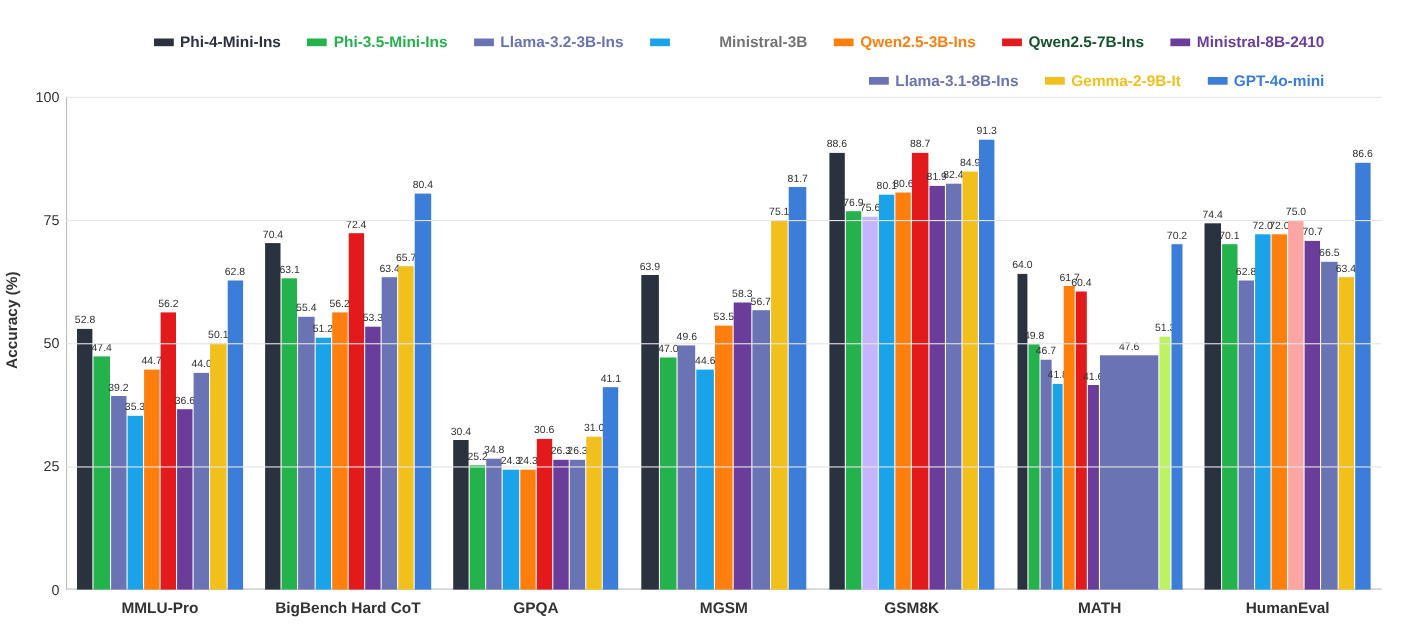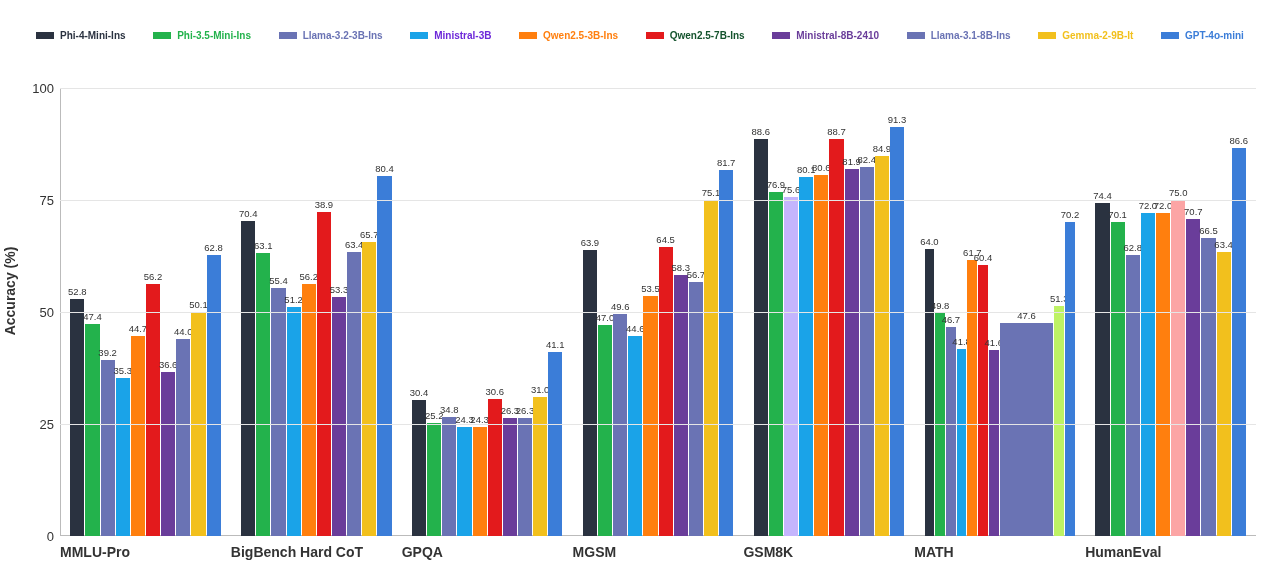--- a/index.html
+++ b/index.html
@@ -16,27 +16,27 @@
     width: 1280px;
     height: 582px;
   }
   .legend {
     position: absolute;
     top: 28px;
     left: 0;
     right: 0;
     display: flex;
     flex-wrap: wrap;
-    justify-content: space-between;
+    justify-content: flex-end;
     gap: 14px 24px;
-    font-size: 10px;
+    font-size: 14px;
     font-weight: 600;
     color: #333;
     line-height: 1.5;
-    padding: 0 36px;
+    padding: 0 76px;
   }
   .legend-item {
     display: flex;
     align-items: center;
     gap: 6px;
   }
   .legend-swatch {
     width: 18px;
     height: 7px;
     display: inline-block;
@@ -126,20 +126,21 @@
     font-size: 9.5px;
     color: #333;
     white-space: nowrap;
     margin-bottom: 2px;
   }
   .cat-label {
     position: absolute;
     top: 100%;
     left: 0;
     right: 0;
+    text-align: center;
     font-size: 14px;
     font-weight: 600;
     color: #333;
     margin-top: 8px;
   }
 </style>
 </head>
 <body>
 
 <div class="chart-wrap">
@@ -152,21 +153,21 @@
       <span class="legend-item">
         <span class="legend-swatch" style="background: rgb(35, 178, 76);"></span>
         <span style="color: rgb(35, 178, 76);">Phi-3.5-Mini-Ins</span>
       </span>
       <span class="legend-item">
         <span class="legend-swatch" style="background: rgb(106, 115, 180);"></span>
         <span style="color: rgb(106, 115, 180);">Llama-3.2-3B-Ins</span>
       </span>
       <span class="legend-item">
         <span class="legend-swatch" style="background: rgb(26, 163, 232);"></span>
-        <span style="color: #6d28d9;">Ministral-3B</span>
+        <span style="color: #737373; margin-left: 39px;">Ministral-3B</span>
       </span>
       <span class="legend-item">
         <span class="legend-swatch" style="background: rgb(255, 127, 14);"></span>
         <span style="color: rgb(255, 127, 14);">Qwen2.5-3B-Ins</span>
       </span>
       <span class="legend-item">
         <span class="legend-swatch" style="background: rgb(227, 26, 28);"></span>
         <span style="color: #14532d;">Qwen2.5-7B-Ins</span>
       </span>
       <span class="legend-item">
@@ -240,21 +241,21 @@
             <div class="bar" style="height: 55.4%; background: rgb(106, 115, 180);">
               <div class="bar-label">55.4</div>
             </div>
             <div class="bar" style="height: 51.2%; background: rgb(26, 163, 232);">
               <div class="bar-label">51.2</div>
             </div>
             <div class="bar" style="height: 56.2%; background: rgb(255, 127, 14);">
               <div class="bar-label">56.2</div>
             </div>
             <div class="bar" style="height: 72.4%; background: rgb(227, 26, 28);">
-              <div class="bar-label">38.9</div>
+              <div class="bar-label">72.4</div>
             </div>
             <div class="bar" style="height: 53.3%; background: rgb(106, 61, 154);">
               <div class="bar-label">53.3</div>
             </div>
             <div class="bar" style="height: 63.4%; background: rgb(106, 115, 180);">
               <div class="bar-label">63.4</div>
             </div>
             <div class="bar" style="height: 65.7%; background: rgb(242, 192, 29);">
               <div class="bar-label">65.7</div>
             </div>
@@ -308,23 +309,20 @@
               <div class="bar-label">47.0</div>
             </div>
             <div class="bar" style="height: 49.6%; background: rgb(106, 115, 180);">
               <div class="bar-label">49.6</div>
             </div>
             <div class="bar" style="height: 44.6%; background: rgb(26, 163, 232);">
               <div class="bar-label">44.6</div>
             </div>
             <div class="bar" style="height: 53.5%; background: rgb(255, 127, 14);">
               <div class="bar-label">53.5</div>
-            </div>
-            <div class="bar" style="height: 64.5%; background: rgb(227, 26, 28);">
-              <div class="bar-label">64.5</div>
             </div>
             <div class="bar" style="height: 58.3%; background: rgb(106, 61, 154);">
               <div class="bar-label">58.3</div>
             </div>
             <div class="bar" style="height: 56.7%; background: rgb(106, 115, 180);">
               <div class="bar-label">56.7</div>
             </div>
             <div class="bar" style="height: 75.1%; background: rgb(242, 192, 29);">
               <div class="bar-label">75.1</div>
             </div>

